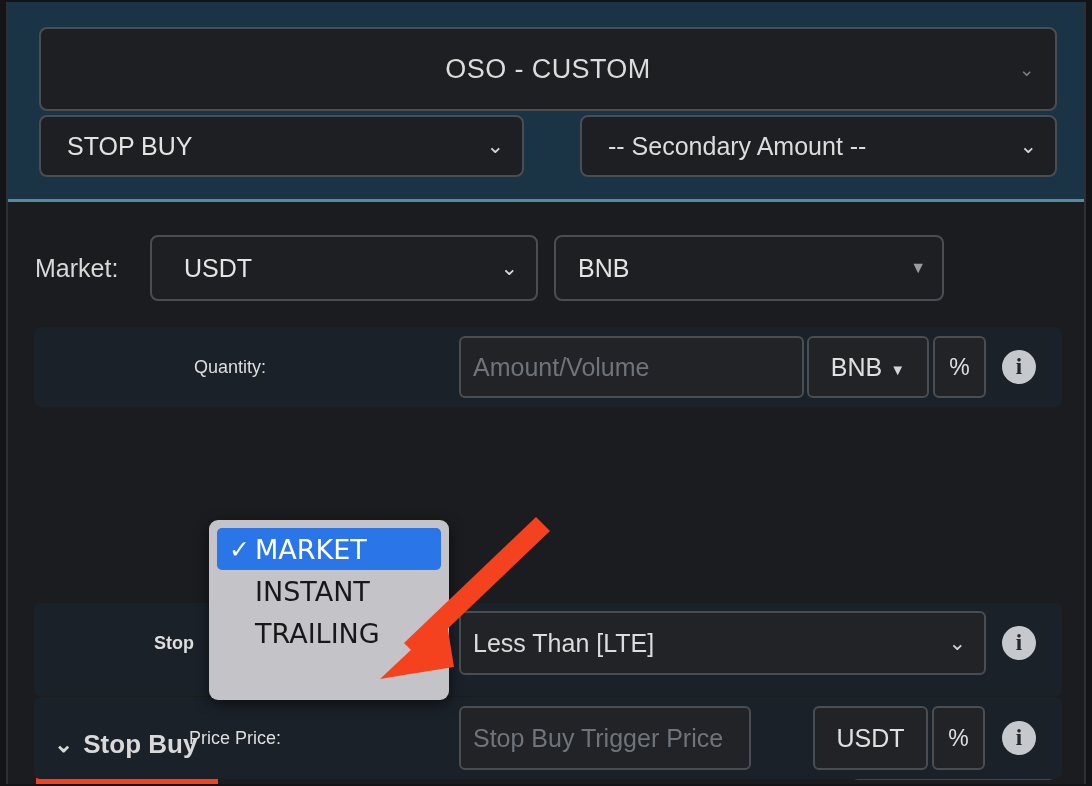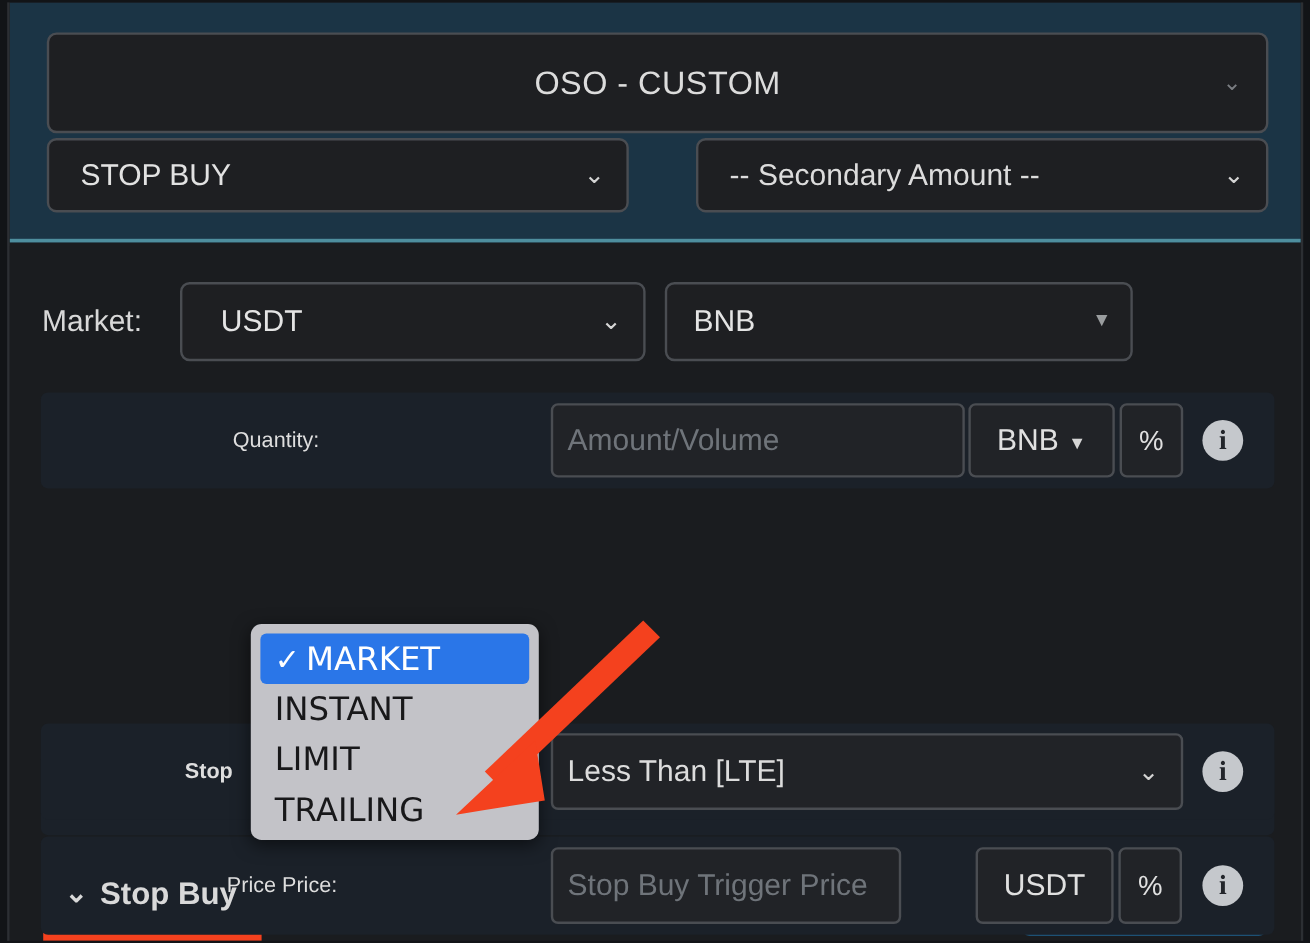--- a/index.html
+++ b/index.html
@@ -383,21 +383,21 @@
     padding: 8px 0 0 0;
     box-sizing: border-box;
     z-index: 20;
   }
   .dd-item {
     height: 42px;
     display: flex;
     align-items: center;
     color: #18181a;
     font-size: 27px;
-    padding-left: 20px;
+    padding-left: 46px;
     box-sizing: border-box;
     position: relative;
     font-family: "DejaVu Sans", sans-serif;
   }
   .dd-item.selected {
     background: #2a76e8;
     color: #ffffff;
     margin: 0 8px;
     border-radius: 5px;
     padding-left: 38px;
@@ -545,23 +545,20 @@
 
   <div class="dropdown-popup">
     <div class="dd-item selected">
       <span class="check">✓</span>
       <span>MARKET</span>
     </div>
     <div class="dd-item">
       <span>INSTANT</span>
     </div>
     <div class="dd-item">
-      <span>LIMIT</span>
-    </div>
-    <div class="dd-item">
       <span>TRAILING</span>
     </div>
   </div>
 
   <svg class="arrow-svg" viewBox="0 0 200 185">
     <g fill="#f4411e">
       <polygon points="178,10 192,24 60,150 46,136"></polygon>
       <polygon points="22,172 88,110 96,160 46,168"></polygon>
     </g>
   </svg>

